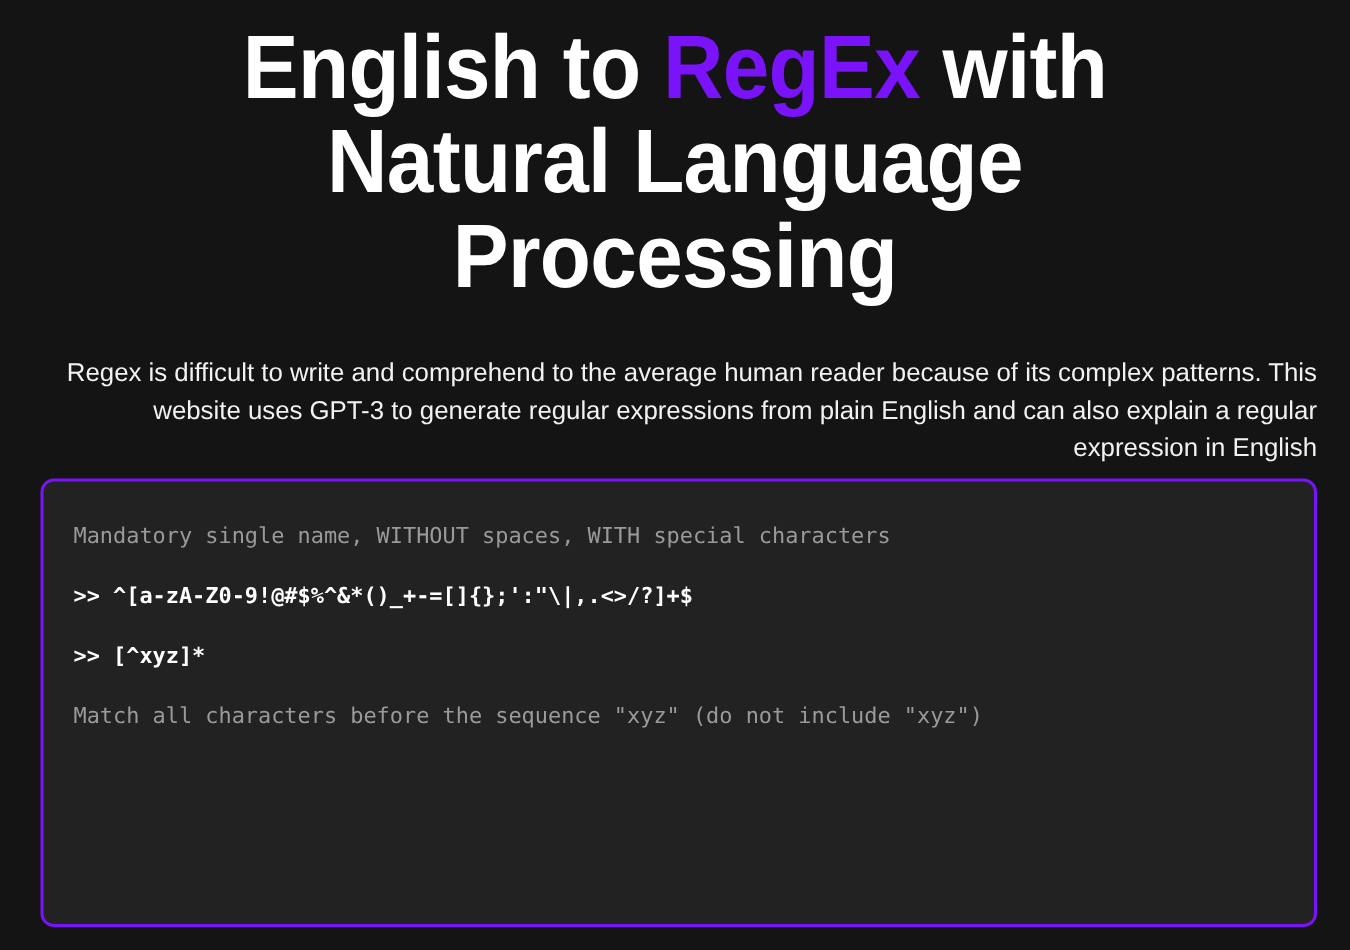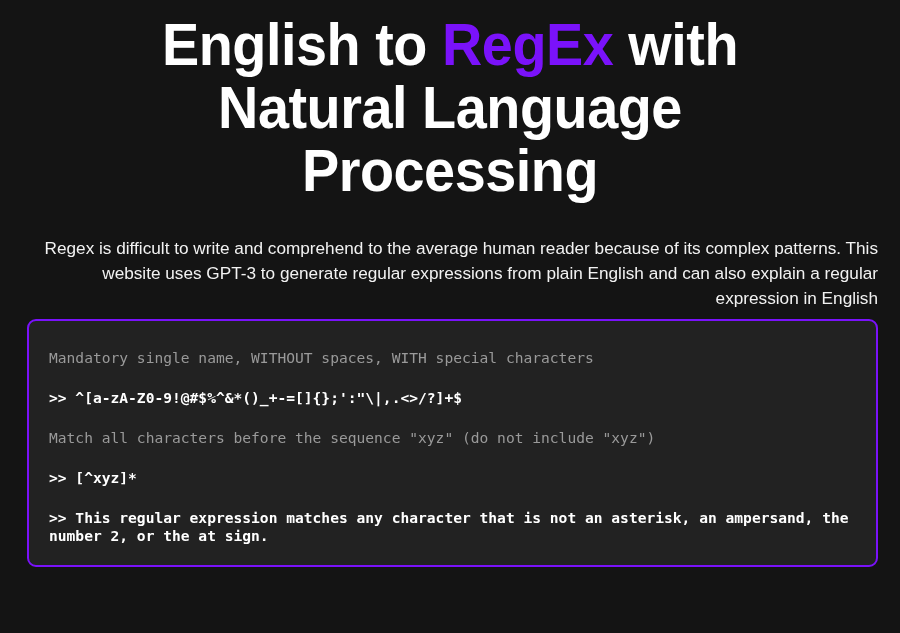--- a/index.html
+++ b/index.html
@@ -52,21 +52,21 @@
     color: #f2f2f2;
     letter-spacing: 0px;
   }
 
   
   .console-box {
     position: absolute;
     left: 27px;
     top: 319px;
     width: 851px;
-    height: 248px;
+    height: 299px;
     box-sizing: border-box;
     background: #222222;
     border: 2px solid #7a12fa;
     border-radius: 9px;
     padding: 28px 20px 20px 20px;
     overflow: hidden;
   }
   .console-line {
     font-family: "DejaVu Sans Mono", "Liberation Mono", monospace;
     font-size: 14.6px;
@@ -94,19 +94,18 @@
 <div class="page">
 
   <h1 class="title"><span>English to </span><span class="accent">RegEx</span><span> with Natural Language Processing</span></h1>
 
   <p class="description">Regex is difficult to write and comprehend to the average human reader because of its complex patterns. This website uses GPT-3 to generate regular expressions from plain English and can also explain a regular expression in English</p>
 
   <div class="console-box">
     <div class="console-output">
       <div class="console-line line-prompt">Mandatory single name, WITHOUT spaces, WITH special characters</div>
       <div class="console-line line-response">&gt;&gt; ^[a-zA-Z0-9!@#$%^&amp;*()_+-=[]{};':"\|,.&lt;&gt;/?]+$</div>
+      <div class="console-line line-response">&gt;&gt; [^xyz]*</div>
       <div class="console-line line-prompt">Match all characters before the sequence "xyz" (do not include "xyz")</div>
-      <div class="console-line line-response">&gt;&gt; [^xyz]*</div>
-      <div class="console-line line-response last">&gt;&gt; This regular expression matches any character that is not an asterisk, an ampersand, the number 2, or the at sign.</div>
     </div>
   </div>
 
 </div>
 
 </body></html>

